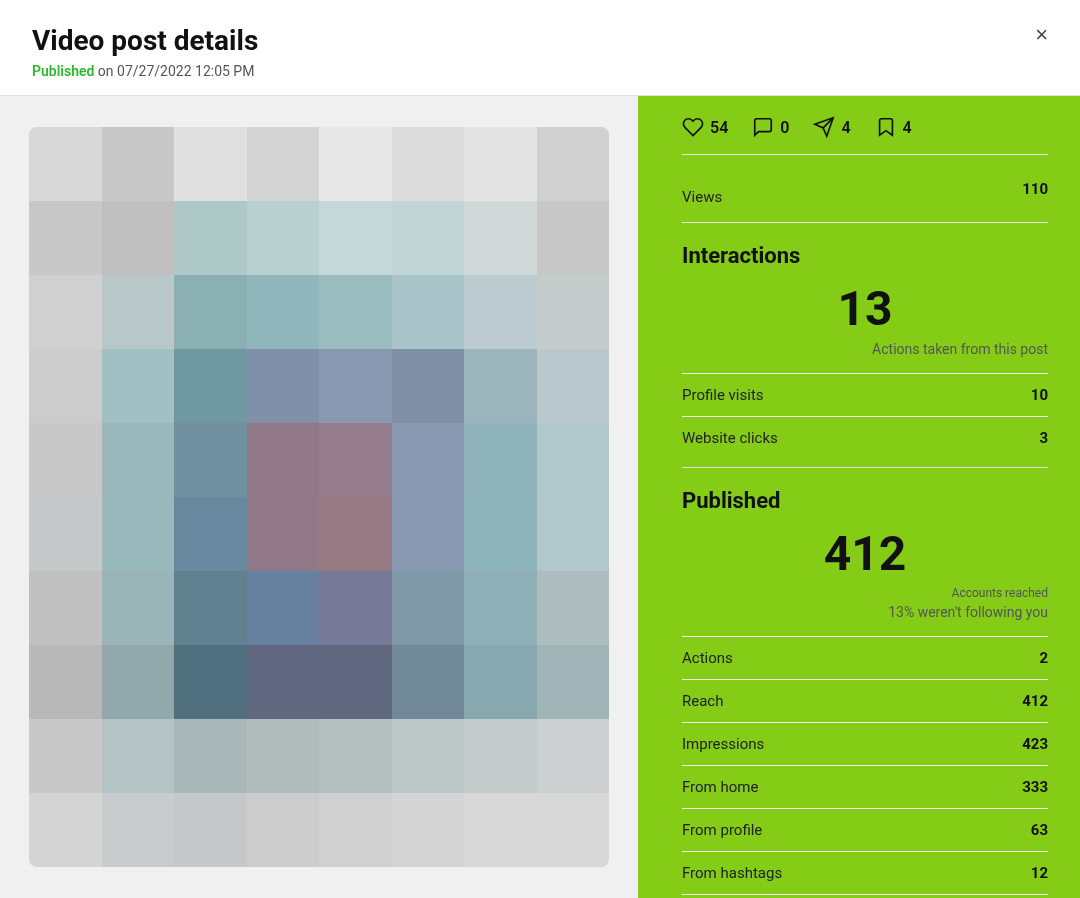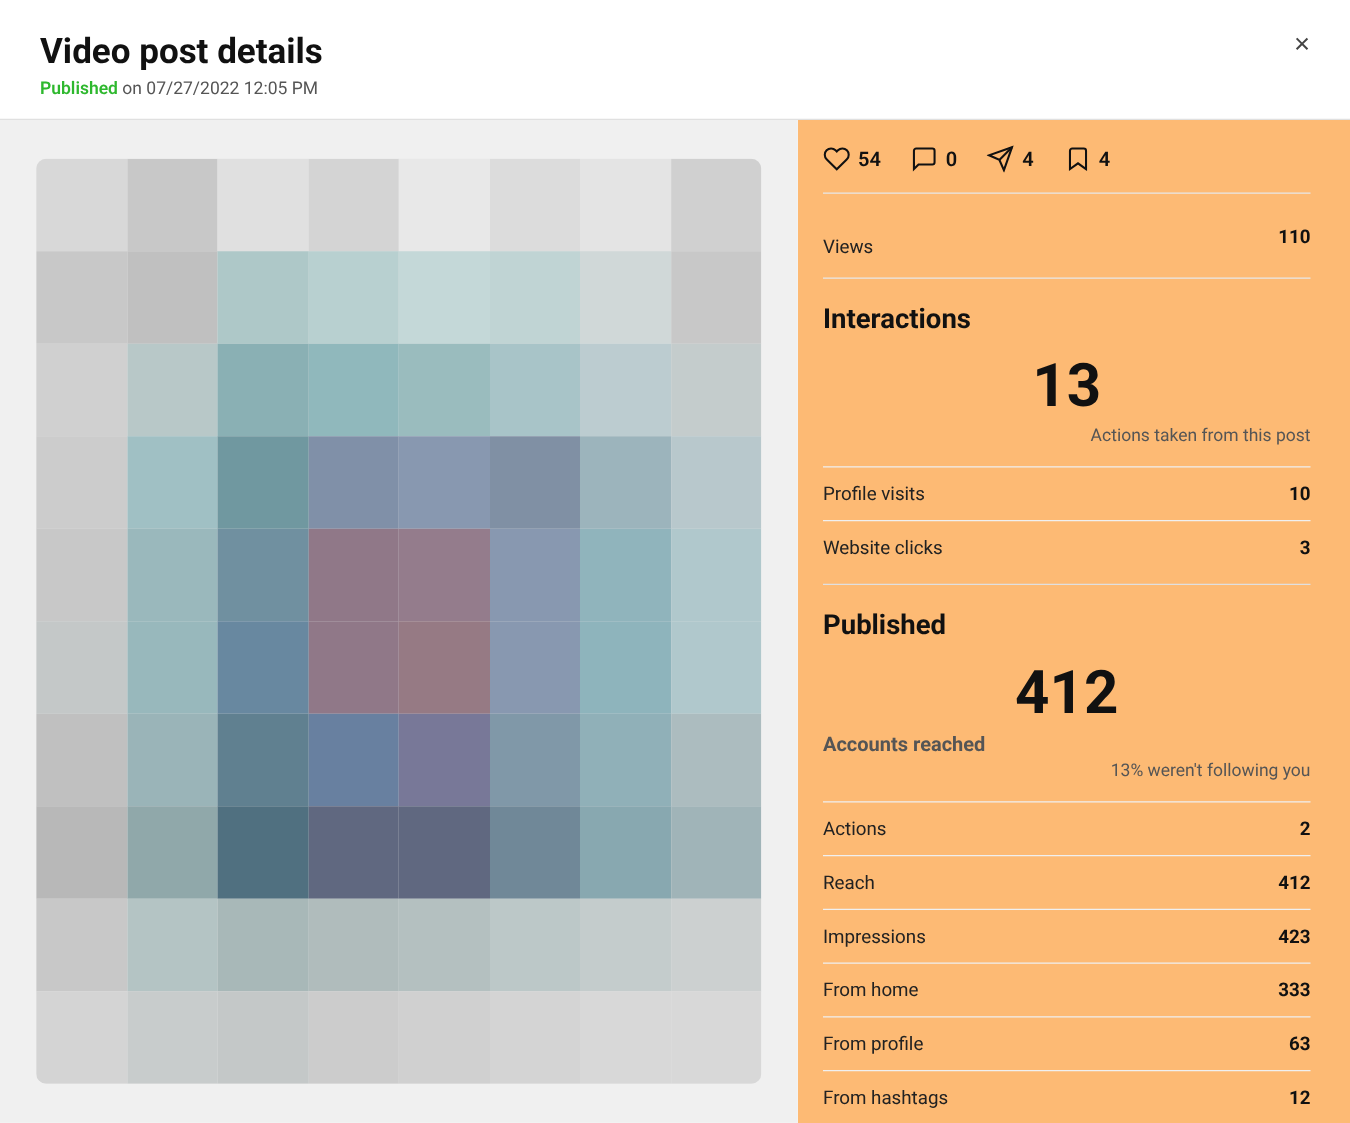--- a/index.html
+++ b/index.html
@@ -80,23 +80,23 @@
       width: 100%;
       height: 100%;
       display: grid;
       grid-template-columns: repeat(8, 1fr);
       grid-template-rows: repeat(10, 1fr);
     }
 
     
     .right-panel {
       flex: 1;
-      background: #fdba74;
+      background: #84cc16;
       overflow-y: auto;
-      padding: 0 32px 32px 20px;
+      padding: 0 32px 32px 44px;
     }
 
     .stats-icons {
       display: flex;
       align-items: center;
       gap: 24px;
       padding: 20px 0 16px 0;
       border-bottom: 1px solid #e8e8e8;
     }
 
@@ -177,25 +177,24 @@
       font-size: 15px;
       font-weight: 700;
       color: #111;
     }
 
     .discovery-section {
       margin-top: 8px;
     }
 
     .accounts-sub-label {
-      text-align: left;
-      font-size: 16px;
+      text-align: right;
+      font-size: 12px;
       color: #555;
       margin-bottom: 4px;
-      font-weight: bold;
     }
 
     .section-divider {
       border: none;
       border-top: 1px solid #e0e0e0;
       margin: 8px 0;
     }
   </style>
 </head>
 <body>

